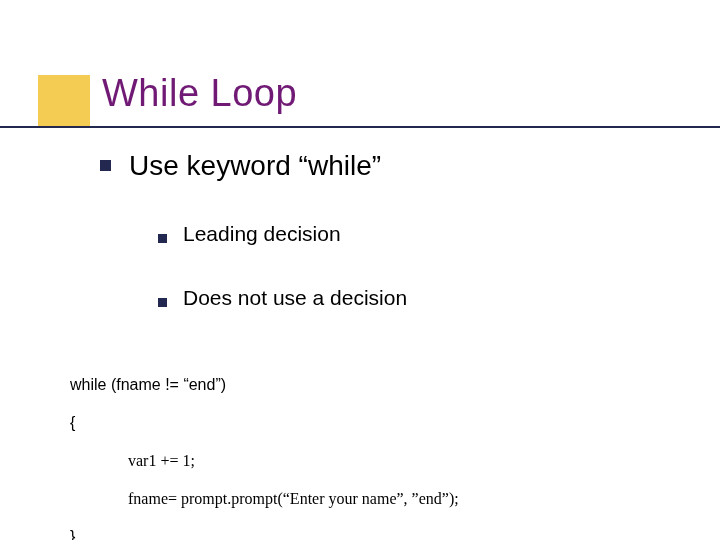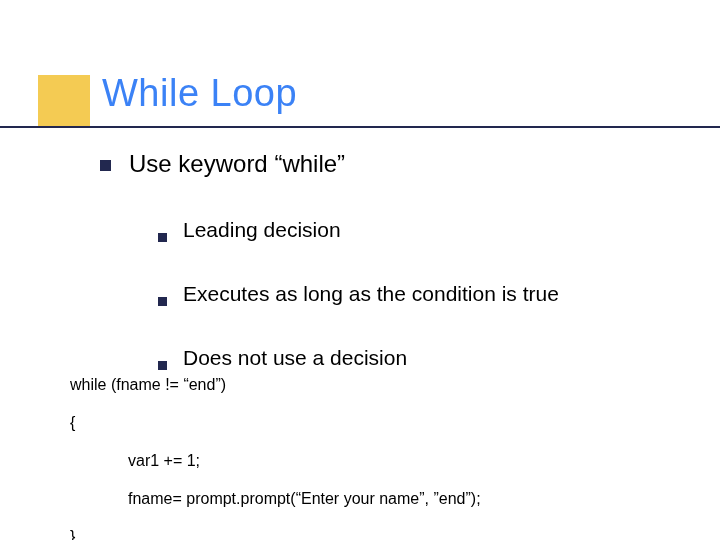--- a/index.html
+++ b/index.html
@@ -25,21 +25,21 @@
     height: 52px;
     background: #f4cb53;
     z-index: 0;
   }
   .title {
     position: absolute;
     left: 102px;
     top: 72px;
     font-size: 38px;
     font-family: Verdana, Geneva, sans-serif;
-    color: #3b82f6;
+    color: #701a75;
     z-index: 1;
     letter-spacing: 0.5px;
   }
   .rule {
     position: absolute;
     left: 0;
     top: 126px;
     width: 720px;
     height: 0;
     border-top: 2px solid #22284f;
@@ -48,37 +48,37 @@
   .body {
     position: absolute;
     left: 100px;
     top: 150px;
     width: 600px;
   }
   .lvl1 {
     display: flex;
     align-items: flex-start;
     margin-bottom: 18px;
-    font-size: 24px;
+    font-size: 28px;
     text-align: right;
   }
   .lvl1 .bullet {
     width: 11px;
     height: 11px;
     background: #22284f;
     flex: 0 0 auto;
     margin-top: 10px;
     margin-right: 18px;
   }
   .lvl2-group {
     margin-left: 58px;
   }
   .lvl2 {
     display: flex;
-    align-items: flex-end;
+    align-items: center;
     font-size: 21px;
     margin-bottom: 4px;
     margin-top: 40px;
   }
   .lvl2 .bullet {
     width: 9px;
     height: 9px;
     background: #22284f;
     flex: 0 0 auto;
     margin-top: 9px;
@@ -91,20 +91,21 @@
     width: 620px;
     font-size: 16px;
     margin-top: 41px;
   }
   .sub-row {
     margin-bottom: 20px;
   }
   .sub-indent {
     margin-left: 58px;
     margin-bottom: 20px;
+    font-family: Liberation Serif, serif;
   }
 </style>
 </head>
 <body>
 
 <div class="slide">
 
   <div class="accent-box"></div>
 
   <div class="title">While Loop</div>
@@ -118,24 +119,20 @@
       <div>Use keyword “while”</div>
     </div>
 
     <div class="lvl2-group">
       <div class="lvl2">
         <div class="bullet"></div>
         <div>Leading decision</div>
       </div>
       <div class="lvl2">
         <div class="bullet"></div>
-        <div>Executes as long as the condition is true</div>
-      </div>
-      <div class="lvl2">
-        <div class="bullet"></div>
         <div>Does not use a decision</div>
       </div>
     </div>
 
   </div>
 
   <div class="sub-section">
     <div class="sub-row">while (fname != “end”)</div>
     <div class="sub-row">{</div>
     <div class="sub-indent">var1 += 1;</div>

